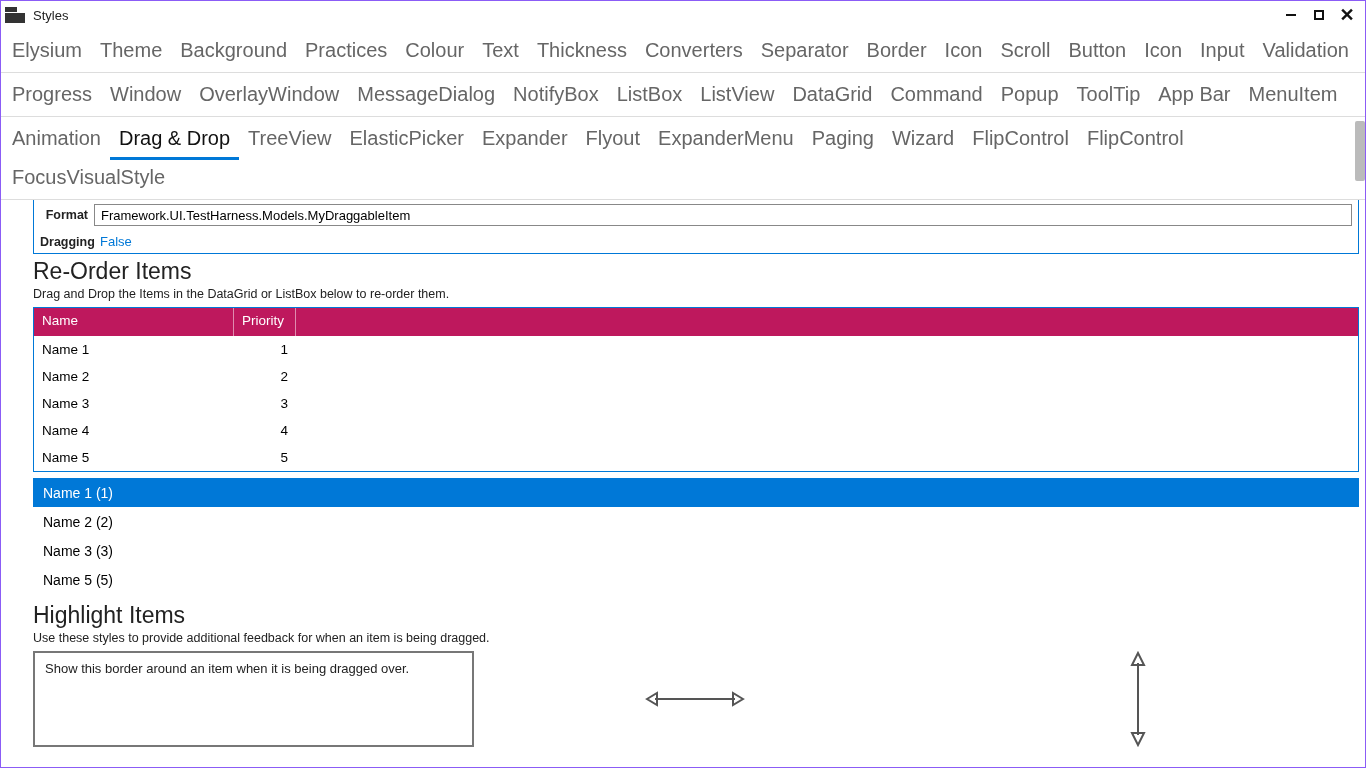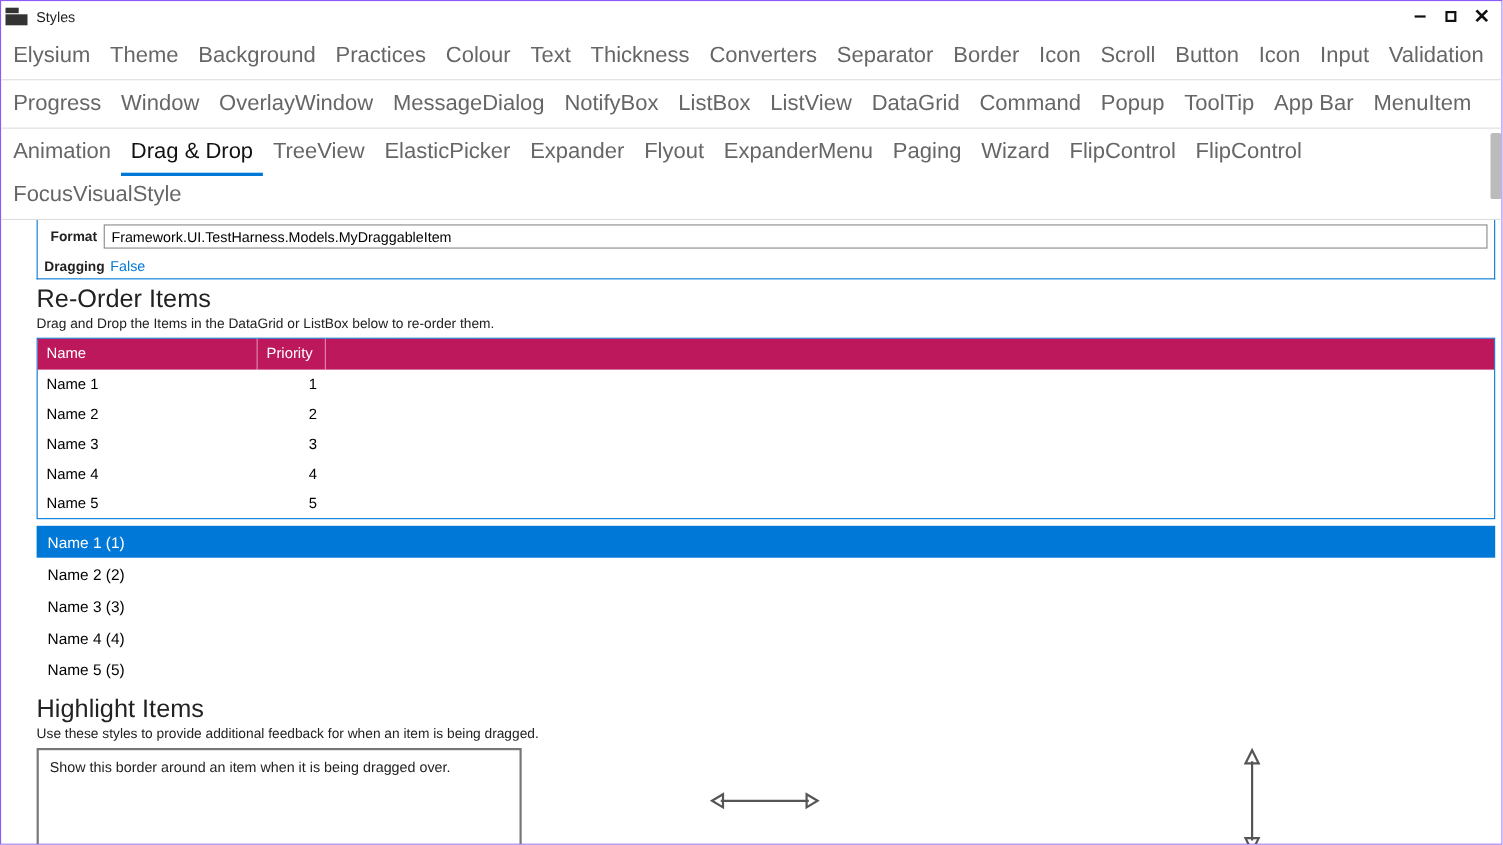--- a/index.html
+++ b/index.html
@@ -169,21 +169,20 @@
             <div class="cell col-name">Name 5</div>
             <div class="cell col-pri">5</div>
           </div>
         </div>
     </div>
 
     <div class="listbox" id="lbox">
         <div class="li sel">Name 1 (1)</div>
         <div class="li">Name 2 (2)</div>
         <div class="li">Name 3 (3)</div>
-        <div class="li">Name 4 (4)</div>
         <div class="li">Name 5 (5)</div>
       </div>
 
     <h2 class="section">Highlight Items</h2>
     <div class="section-desc">Use these styles to provide additional feedback for when an item is being dragged.</div>
 
     <div class="hl-row">
       <div class="hl-box">Show this border around an item when it is being dragged over.</div>
       <div class="drop-h">
         <svg width="100" height="20" viewBox="0 0 100 20">

